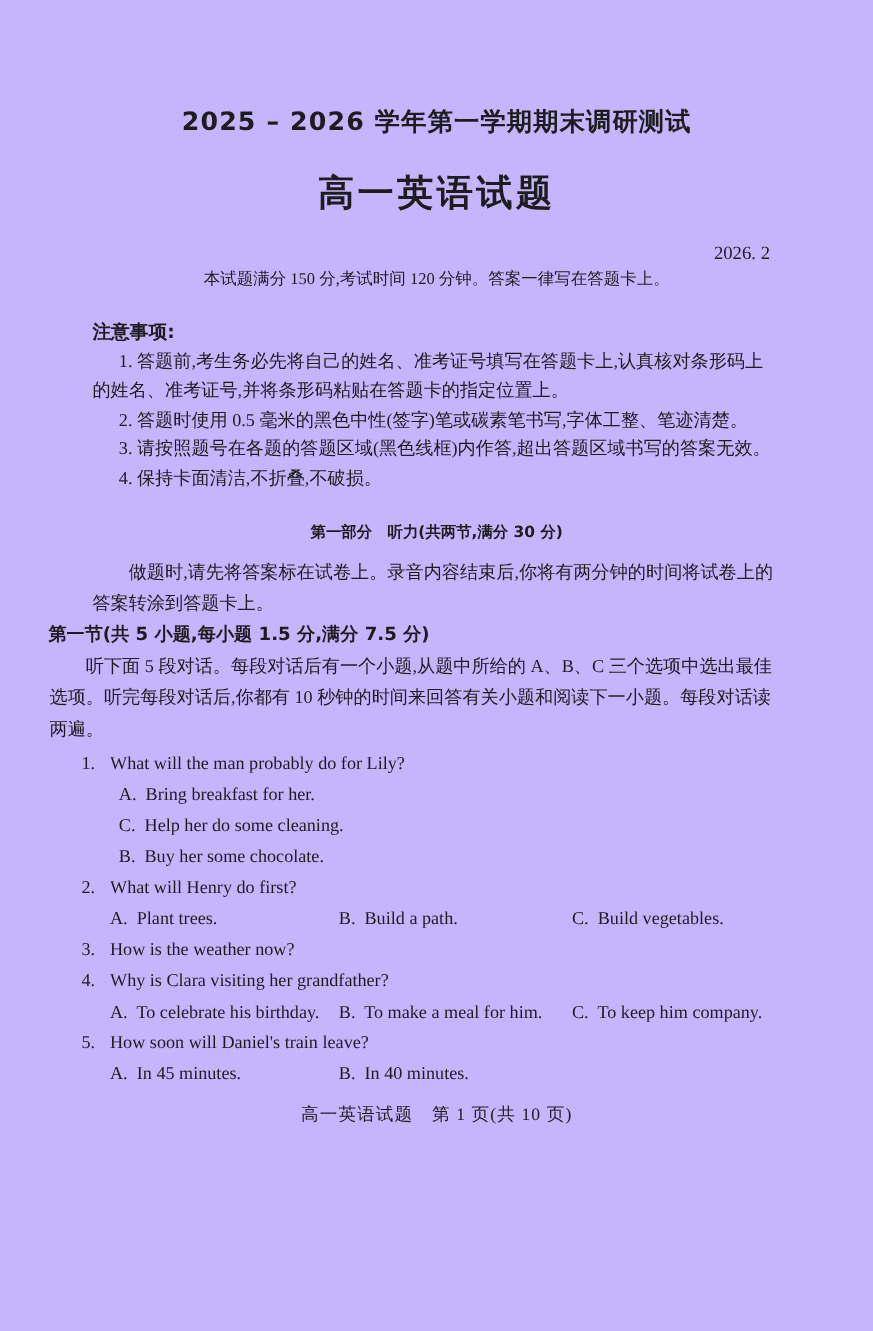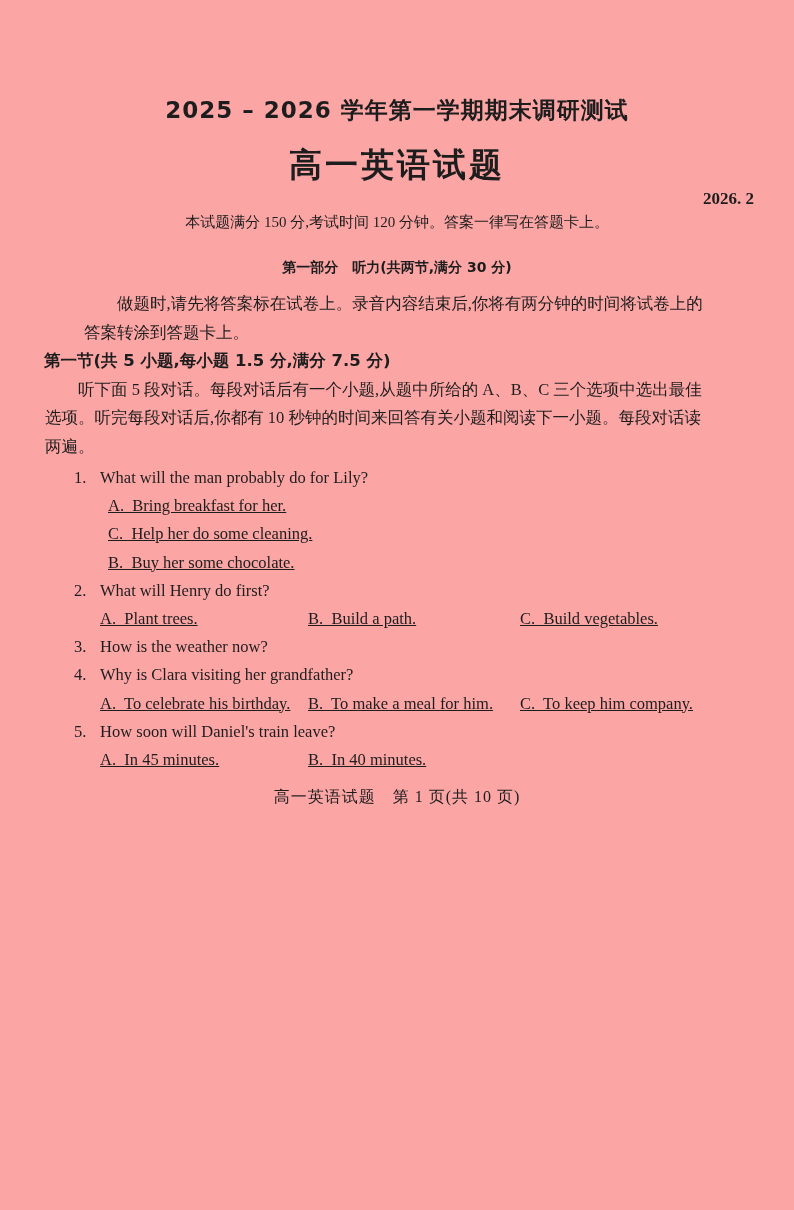--- a/index.html
+++ b/index.html
@@ -7,43 +7,42 @@
   body {
     width: 794px; height: 1210px;
     background: #ffffff;
     font-family: "Liberation Serif", "DejaVu Serif", serif;
     color: #1d1d1d;
     overflow: hidden;
   }
   .page {
     position: relative;
     width: 794px; height: 1210px;
-    background: #fca5a5;
+    background: #c4b5fd;
   }
   .session-title {
     padding-top: 95px;
     text-align: center;
     font-family: "DejaVu Sans", "Liberation Sans", sans-serif;
     font-weight: bold;
     font-size: 23px;
     letter-spacing: 1px;
   }
   .paper-title {
-    margin-top: 17px;
+    margin-top: 27px;
     text-align: center;
     font-weight: bold;
     font-size: 33px;
     letter-spacing: 3px;
   }
   .exam-date {
-    margin-top: 1px;
-    padding-right: 40px;
+    margin-top: 22px;
+    padding-right: 94px;
     text-align: right;
     font-size: 17px;
-    font-weight: bold;
   }
   .summary-line {
     margin-top: 4px;
     text-align: center;
     font-size: 15px;
   }
   .notice {
     margin: 26px 84px 0 84px;
     font-size: 16.5px;
     line-height: 26.5px;
@@ -82,41 +81,48 @@
   .questions {
     margin: 3px 84px 0 74px;
     font-size: 16.5px;
     line-height: 28.2px;
   }
   .q-line { display: flex; }
   .q-num { width: 26px; flex: 0 0 26px; }
   .q-text { white-space: pre-wrap; }
   .opts.stacked { margin-left: 34px; }
   .opts.row { display: flex; margin-left: 26px; }
-  .opt { white-space: pre-wrap; text-decoration: underline; }
+  .opt { white-space: pre-wrap; }
   .opts.row .col-a { width: 208px; flex: 0 0 208px; }
   .opts.row .col-b { width: 212px; flex: 0 0 212px; }
   .opts.row .col-c { flex: 1; }
   .page-footer {
     margin-top: 13px;
     text-align: center;
     font-size: 16px;
     letter-spacing: 1px;
   }
 </style>
 </head>
 <body>
 
 <div class="page">
 
   <div class="session-title">2025 – 2026 学年第一学期期末调研测试</div>
   <div class="paper-title">高一英语试题</div>
   <div class="exam-date">2026. 2</div>
   <div class="summary-line">本试题满分 150 分,考试时间 120 分钟。答案一律写在答题卡上。</div>
 
+  <div class="notice">
+    <div class="notice-heading">注意事项:</div>
+    <p class="notice-item">1. 答题前,考生务必先将自己的姓名、准考证号填写在答题卡上,认真核对条形码上的姓名、准考证号,并将条形码粘贴在答题卡的指定位置上。</p>
+    <p class="notice-item">2. 答题时使用 0.5 毫米的黑色中性(签字)笔或碳素笔书写,字体工整、笔迹清楚。</p>
+    <p class="notice-item">3. 请按照题号在各题的答题区域(黑色线框)内作答,超出答题区域书写的答案无效。</p>
+    <p class="notice-item">4. 保持卡面清洁,不折叠,不破损。</p>
+  </div>
 
   <div class="part-heading">第一部分　听力(共两节,满分 30 分)</div>
 
   <p class="para">做题时,请先将答案标在试卷上。录音内容结束后,你将有两分钟的时间将试卷上的答案转涂到答题卡上。</p>
 
   <div class="sec-heading">第一节(共 5 小题,每小题 1.5 分,满分 7.5 分)</div>
 
   <p class="para tight">听下面 5 段对话。每段对话后有一个小题,从题中所给的 A、B、C 三个选项中选出最佳选项。听完每段对话后,你都有 10 秒钟的时间来回答有关小题和阅读下一小题。每段对话读两遍。</p>
 
   <div class="questions">

